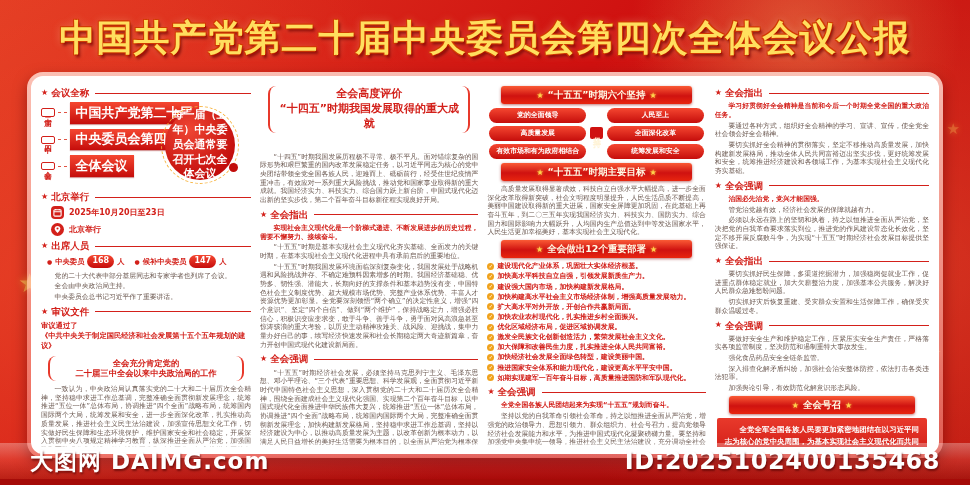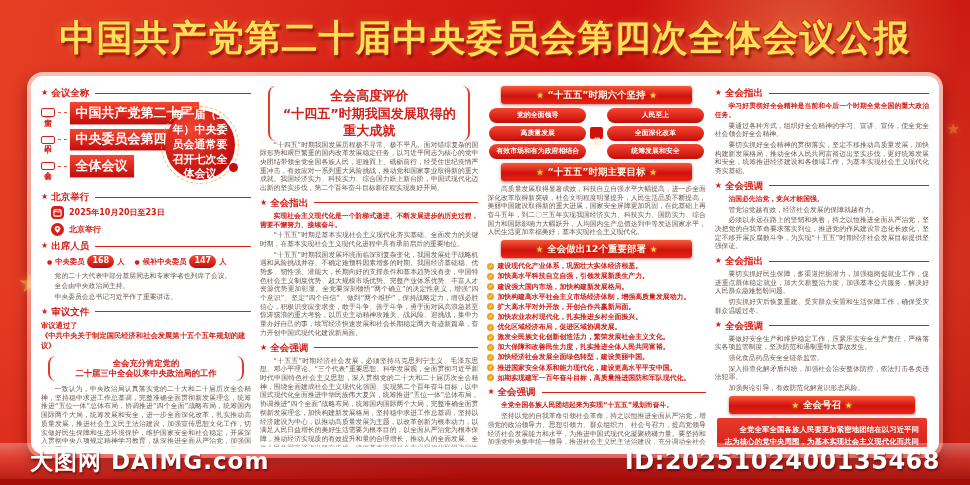--- a/index.html
+++ b/index.html
@@ -60,21 +60,21 @@
   .att .dot{ font-size:6px; }
   .numpill{ background:linear-gradient(180deg,#f54731,#c50d0b); color:#fff; border-radius:7px; padding:1px 5px; font-size:8px; }
   .review{ color:#d3201a; font-weight:bold; font-size:7.3px; line-height:1.4; margin:1px 0 2px; }
   .affirm{ position:relative; text-align:center; color:#d3201a; font-weight:bold; font-size:8.3px;
     line-height:1.3; margin:4px 10px 4px; padding:2px 6px; }
   .affirm::before,.affirm::after{ content:""; position:absolute; top:0; bottom:0; width:7px; }
   .affirm::before{ left:-3px; border-left:2px solid #e8392b; border-radius:8px 0 0 8px; }
   .affirm::after{ right:-3px; border-right:2px solid #e8392b; border-radius:0 8px 8px 0; }
   
   .quoted-head{ position:relative; text-align:center; color:#d3201a; font-weight:bold;
-    font-size:13px; line-height:1.35; margin:3px 12px 0; padding:1px 6px;}
+    font-size:11px; line-height:1.35; margin:3px 12px 20px; padding:1px 6px;}
   .quoted-head::before,.quoted-head::after{ content:""; position:absolute; top:0; bottom:0; width:7px; }
   .quoted-head::before{ left:-4px; border-left:2px solid #e8392b; border-radius:8px 0 0 8px; }
   .quoted-head::after{ right:-4px; border-right:2px solid #e8392b; border-radius:0 8px 8px 0; }
   
   .banner{ position:relative; margin:3px 14px 4px; background:linear-gradient(180deg,#fa5a35,#cf1210 55%,#e8250f);
     border-radius:3px; color:#fffbe6; font-weight:bold; text-align:center; font-size:9.5px; padding:3px 18px;
     box-shadow:0 1px 3px rgba(140,0,0,.55); white-space:nowrap;}
   .wing{ position:absolute; top:1px; width:30px; height:13px; background:linear-gradient(180deg,#ffe48a,#f0a21c); z-index:-1;}
   .wing.l{ left:-12px; transform:skewX(-20deg); border-radius:3px 0 0 8px;}
   .wing.r{ right:-12px; transform:skewX(20deg); border-radius:0 3px 8px 0;}

